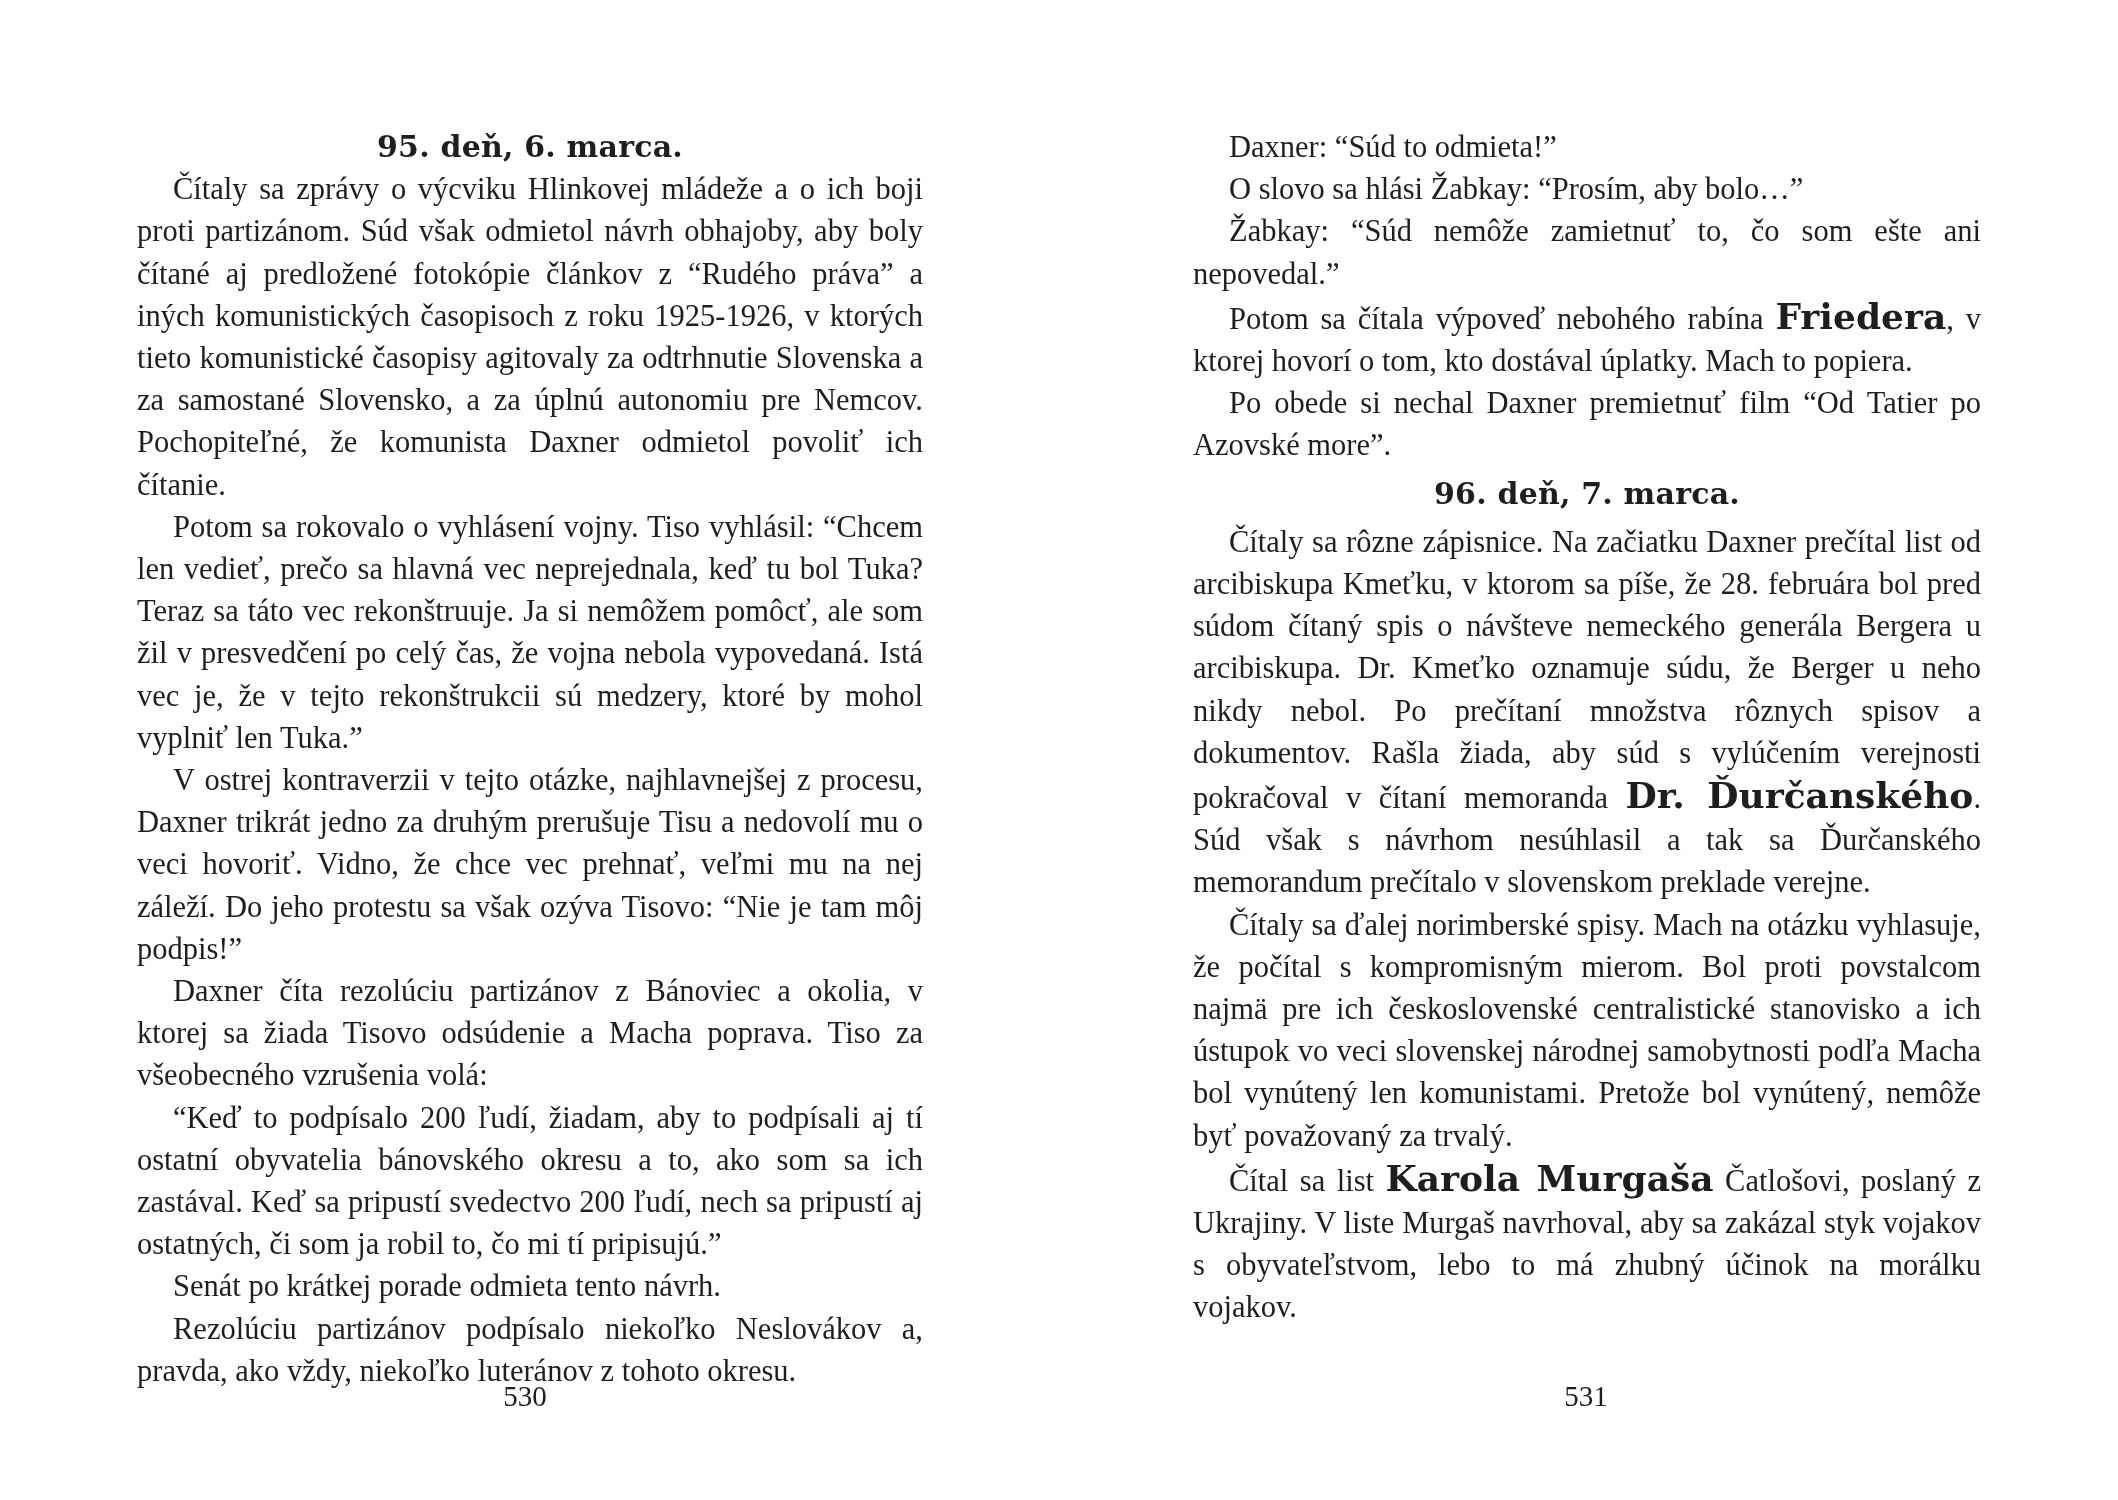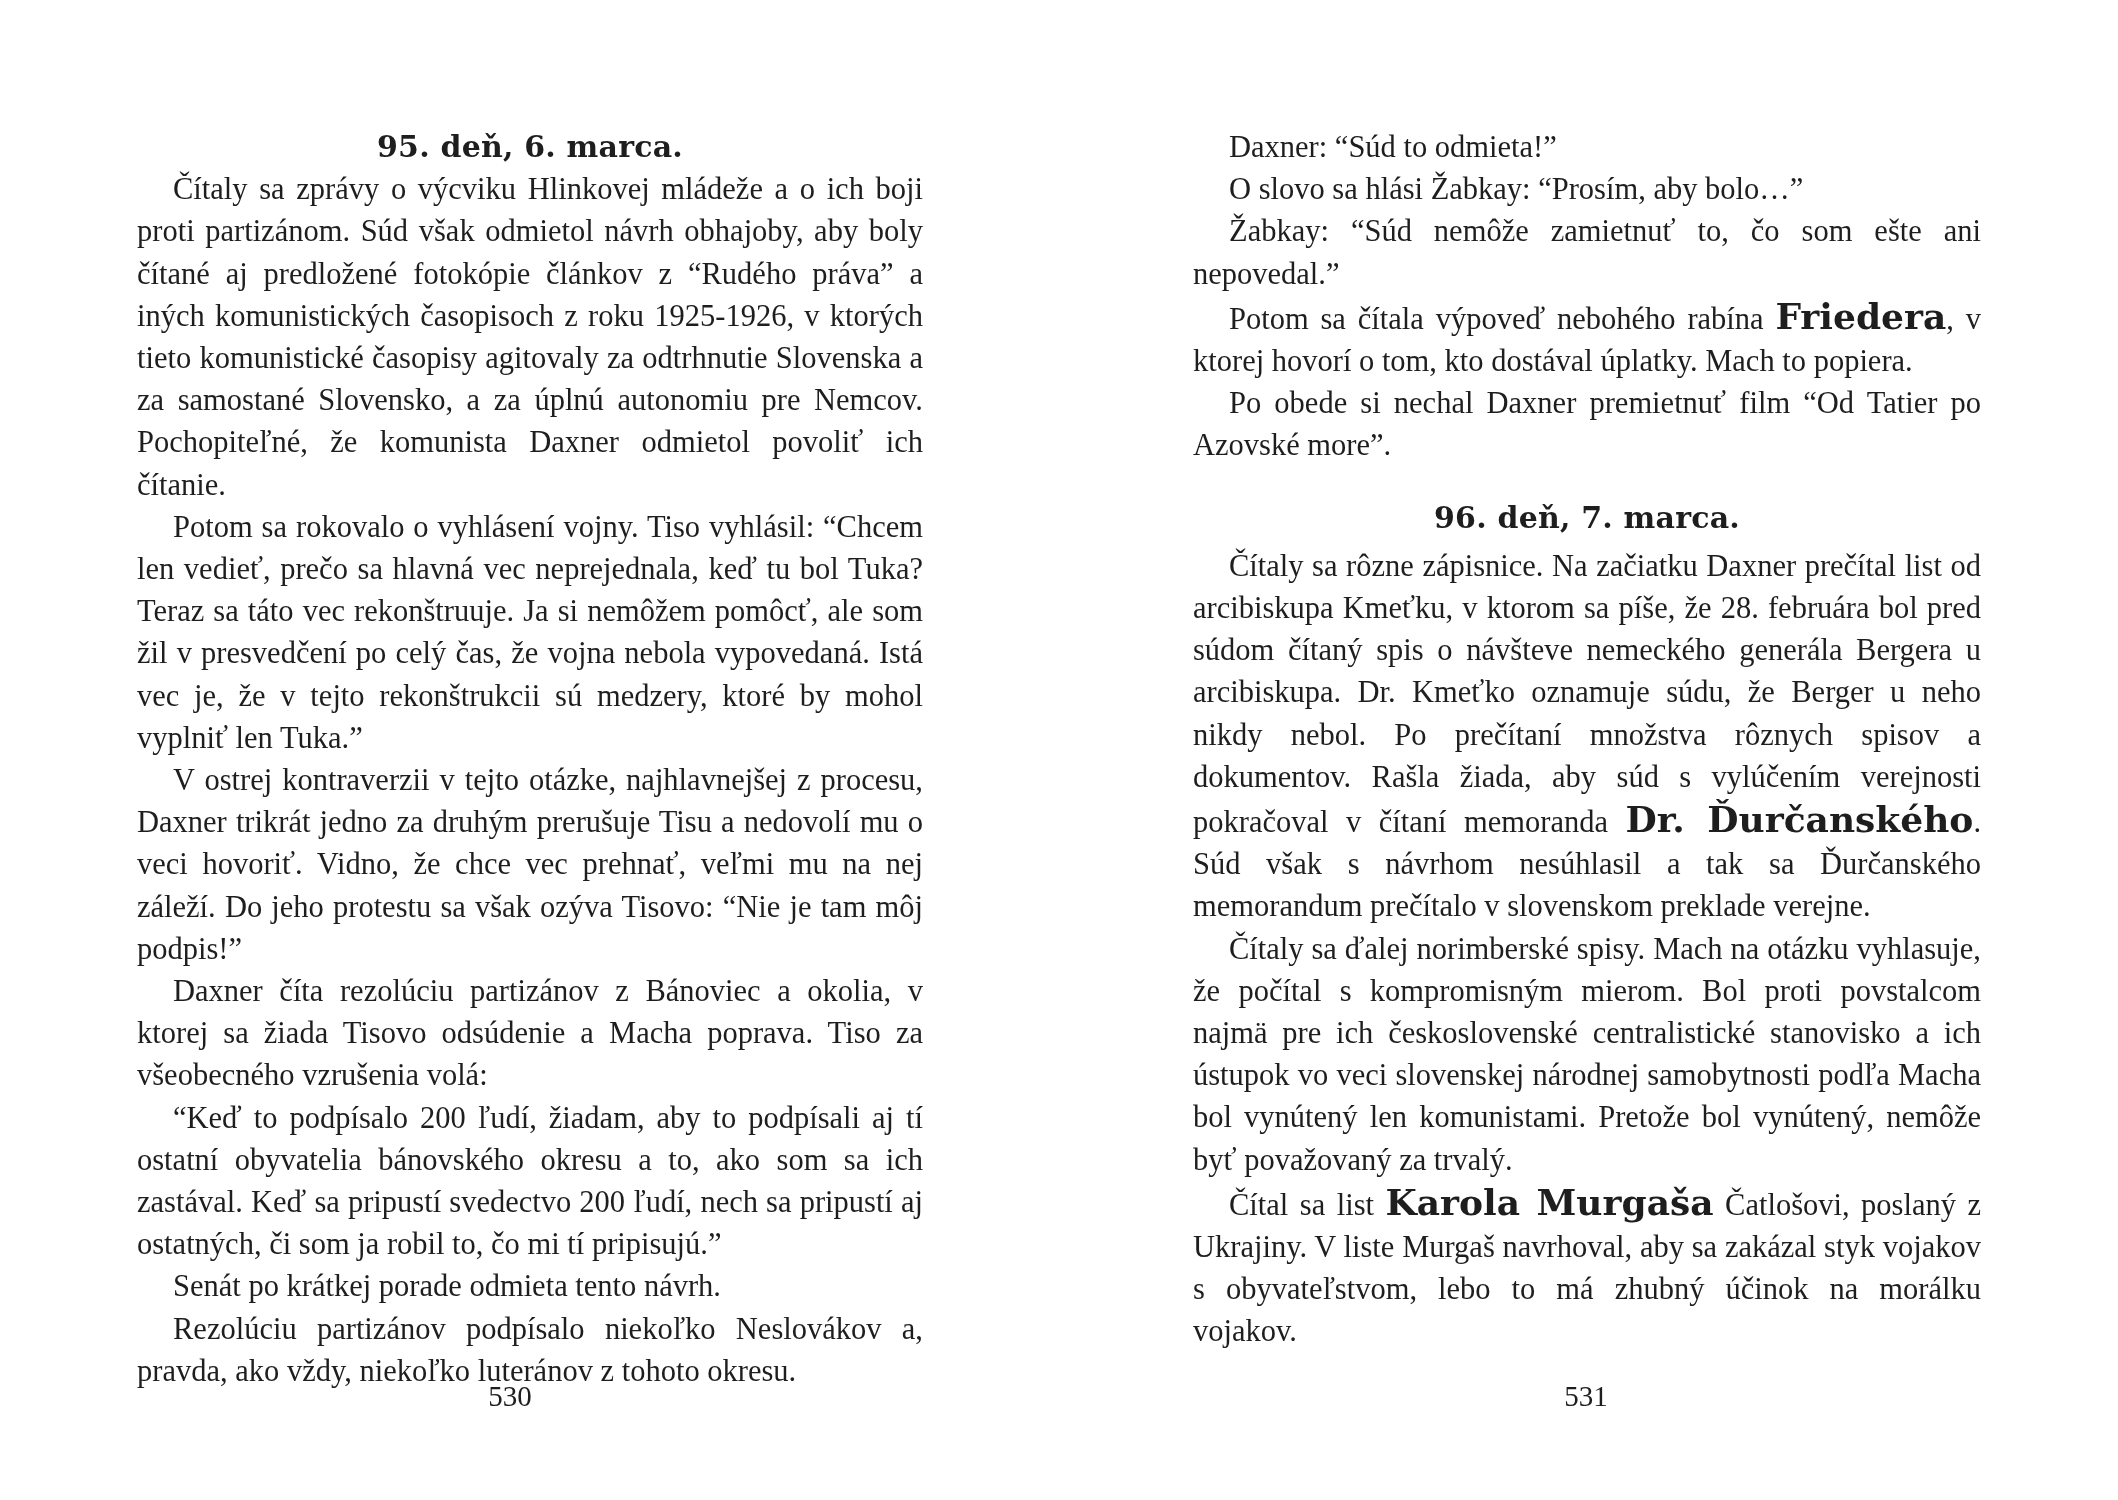--- a/index.html
+++ b/index.html
@@ -57,21 +57,21 @@
   }
 
   .page-number {
     position: absolute;
     top: 1378px;
     width: 120px;
     text-align: center;
     font-size: 29px;
     line-height: 36px;
   }
-  #page-left .page-number { left: 450px; }
+  #page-left .page-number { left: 465px; }
   #page-right .page-number { left: 467px; }
 </style>
 </head>
 <body>
 
 <div class="page" id="page-left">
   <div class="text-block">
     <h2 class="day-heading">95. deň, 6. marca.</h2>
     <p>Čítaly sa zprávy o výcviku Hlinkovej mládeže a o ich boji proti partizánom. Súd však odmietol návrh obhajoby, aby boly čítané aj predložené fotokópie článkov z “Rudého práva” a iných komunistických časopisoch z roku 1925-1926, v ktorých tieto komunistické časopisy agitovaly za odtrhnutie Slovenska a za samostané Slovensko, a za úplnú autonomiu pre Nemcov. Pochopiteľné, že komunista Daxner odmietol povoliť ich čítanie.</p>
     <p>Potom sa rokovalo o vyhlásení vojny. Tiso vyhlásil: “Chcem len vedieť, prečo sa hlavná vec neprejednala, keď tu bol Tuka? Teraz sa táto vec rekonštruuje. Ja si nemôžem pomôcť, ale som žil v presvedčení po celý čas, že vojna nebola vypovedaná. Istá vec je, že v tejto rekonštrukcii sú medzery, ktoré by mohol vyplniť len Tuka.”</p>
@@ -84,19 +84,19 @@
   <div class="page-number">530</div>
 </div>
 
 <div class="page" id="page-right">
   <div class="text-block">
     <p>Daxner: “Súd to odmieta!”</p>
     <p>O slovo sa hlási Žabkay: “Prosím, aby bolo…”</p>
     <p>Žabkay: “Súd nemôže zamietnuť to, čo som ešte ani nepovedal.”</p>
     <p><span>Potom sa čítala výpoveď nebohého rabína </span><b class="name">Friedera</b><span>, v ktorej hovorí o tom, kto dostával úplatky. Mach to popiera.</span></p>
     <p>Po obede si nechal Daxner premietnuť film “Od Tatier po Azovské more”.</p>
-    <h2 class="day-heading" style="margin-top:30px;margin-bottom:6px;">96. deň, 7. marca.</h2>
+    <h2 class="day-heading" style="margin-top:6px;margin-bottom:6px;">96. deň, 7. marca.</h2>
     <p><span>Čítaly sa rôzne zápisnice. Na začiatku Daxner prečítal list od arcibiskupa Kmeťku, v ktorom sa píše, že 28. februára bol pred súdom čítaný spis o návšteve nemeckého generála Bergera u arcibiskupa. Dr. Kmeťko oznamuje súdu, že Berger u neho nikdy nebol. Po prečítaní množstva rôznych spisov a dokumentov. Rašla žiada, aby súd s vylúčením verejnosti pokračoval v čítaní memoranda </span><b class="name">Dr. Ďurčanského</b><span>. Súd však s návrhom nesúhlasil a tak sa Ďurčanského memorandum prečítalo v slovenskom preklade verejne.</span></p>
     <p>Čítaly sa ďalej norimberské spisy. Mach na otázku vyhlasuje, že počítal s kompromisným mierom. Bol proti povstalcom najmä pre ich československé centralistické stanovisko a ich ústupok vo veci slovenskej národnej samobytnosti podľa Macha bol vynútený len komunistami. Pretože bol vynútený, nemôže byť považovaný za trvalý.</p>
     <p><span>Čítal sa list </span><b class="name">Karola Murgaša</b><span> Čatlošovi, poslaný z Ukrajiny. V liste Murgaš navrhoval, aby sa zakázal styk vojakov s obyvateľstvom, lebo to má zhubný účinok na morálku vojakov.</span></p>
   </div>
   <div class="page-number">531</div>
 </div>
 
 </body></html>

